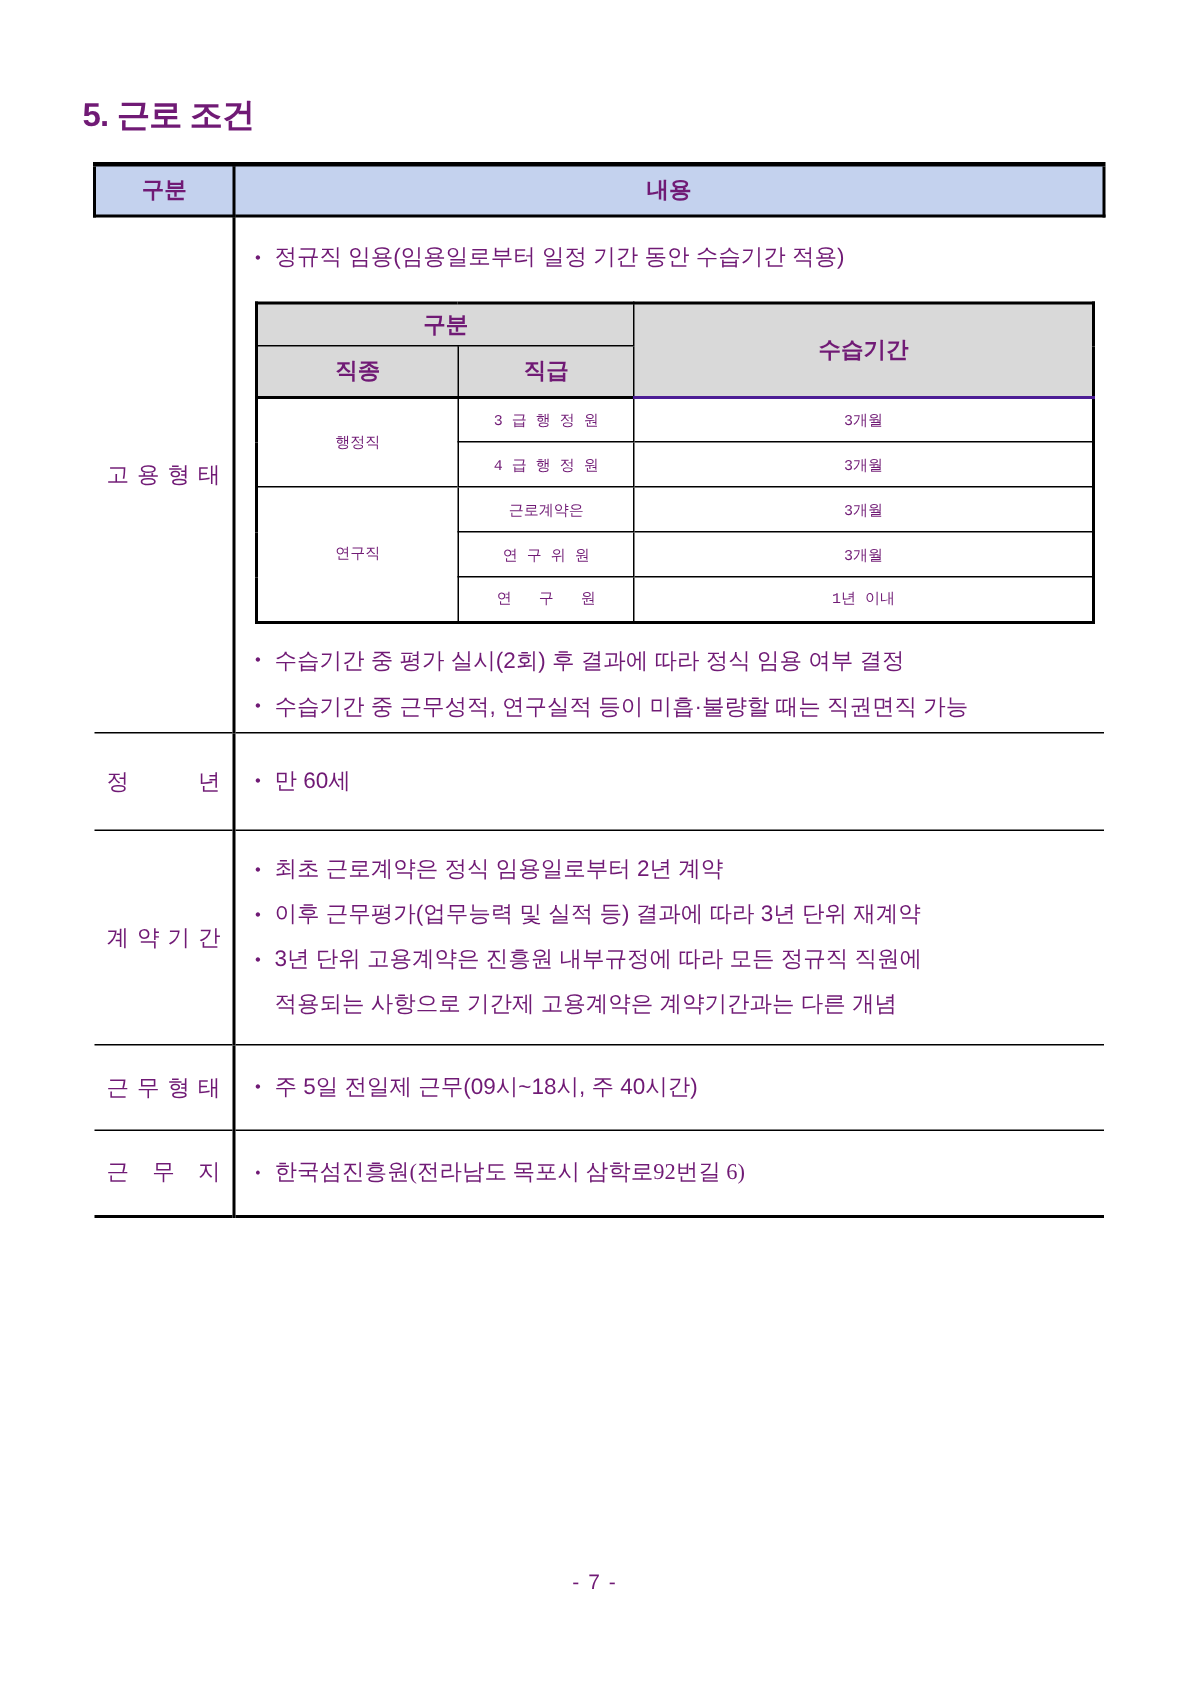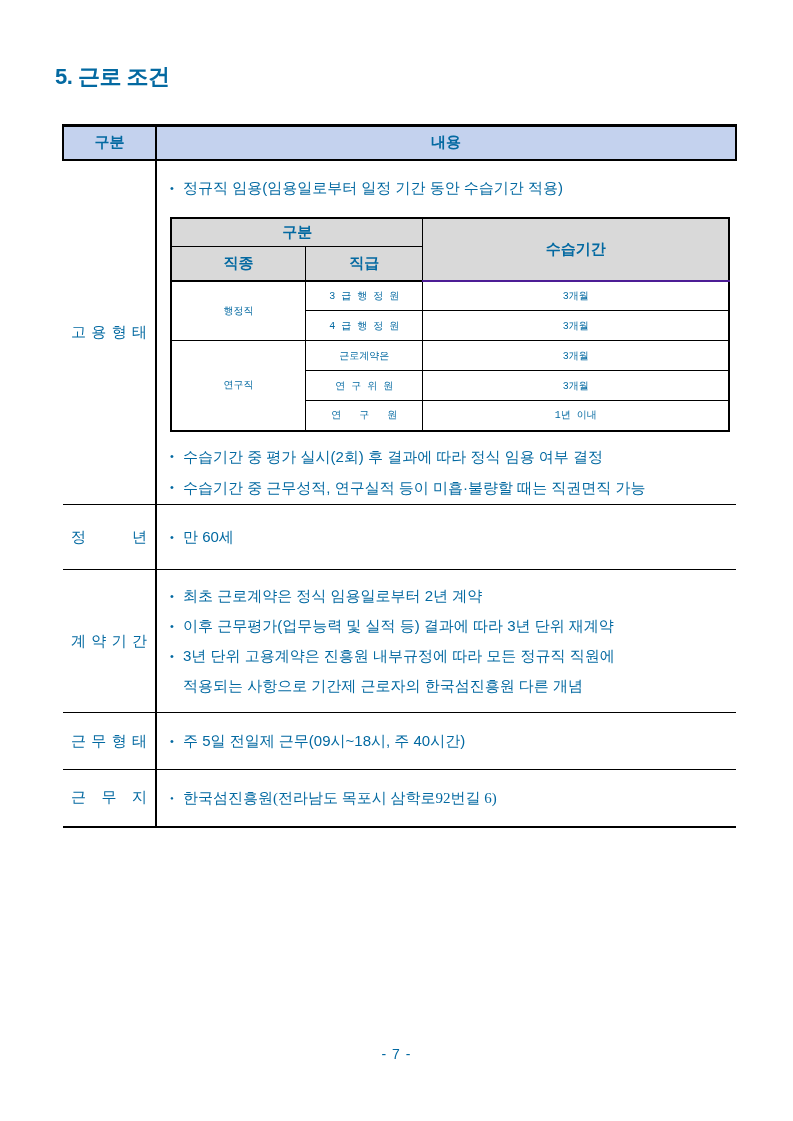--- a/index.html
+++ b/index.html
@@ -1,28 +1,28 @@
 <!DOCTYPE html>
 <html style="--header-bg: #c4d2ee; --subheader-bg: #d9d9d9;"><head>
 <meta charset="utf-8">
 <style>
   * { margin:0; padding:0; box-sizing:border-box; }
   html,body { background:#fff; }
   .page {
     position:relative; width:793px; height:1121px; background:#ffffff;
-    font-family:"Liberation Sans", sans-serif; color:#0369a1;
+    font-family:"Liberation Sans", sans-serif; color:#701a75;
     margin:0 auto; overflow:hidden;
   }
   .doc-title {
     position:absolute; left:55px; top:62px;
     font-size:22px; font-weight:800; letter-spacing:-0.5px;
   }
   
   .main-table {
-    position:absolute; left:62px; top:124px; width:673px;
+    position:absolute; left:62px; top:108px; width:673px;
     border-collapse:collapse; table-layout:fixed;
     border-top:3px solid #000; border-bottom:2px solid #000;
   }
   .main-table col.c1 { width:93px; }
   .main-table col.c2 { width:580px; }
   .main-table th {
     background:var(--header-bg, #c4d2ee);
     height:34px; font-size:15px; font-weight:700;
     border-bottom:2px solid #000; text-align:center; vertical-align:middle;
   }
@@ -181,21 +181,21 @@
               <span class="dot">•</span>
               <span class="txt">최초 근로계약은 정식 임용일로부터 2년 계약</span>
             </div>
             <div class="bullet">
               <span class="dot">•</span>
               <span class="txt">이후 근무평가(업무능력 및 실적 등) 결과에 따라 3년 단위 재계약</span>
             </div>
             <div class="bullet">
               <span class="dot">•</span>
               <span class="txt">3년 단위 고용계약은 진흥원 내부규정에 따라 모든 정규직 직원에
-적용되는 사항으로 기간제 근로자의 한국섬진흥원 다른 개념</span>
+적용되는 사항으로 기간제 고용계약은 계약기간과는 다른 개념</span>
             </div>
           </div>
         </td>
       </tr>
 
       <tr class="row-worktype">
         <td class="label">근 무 형 태</td>
         <td class="content">
           <div class="bullet single">
             <span class="dot">•</span>

